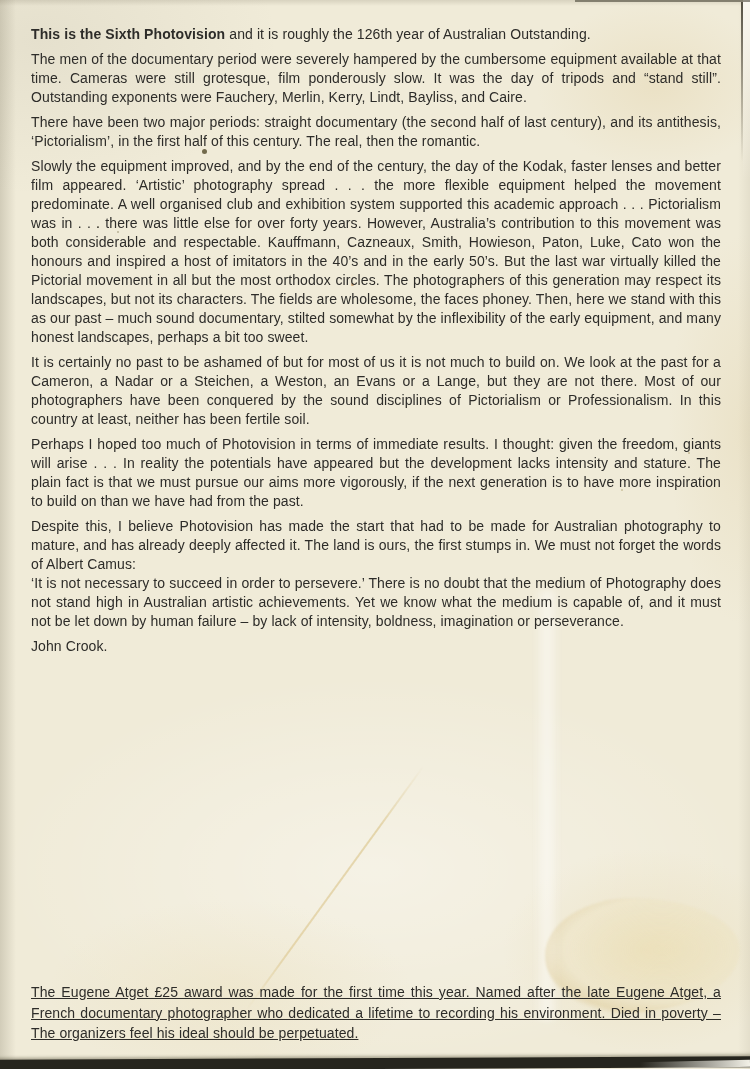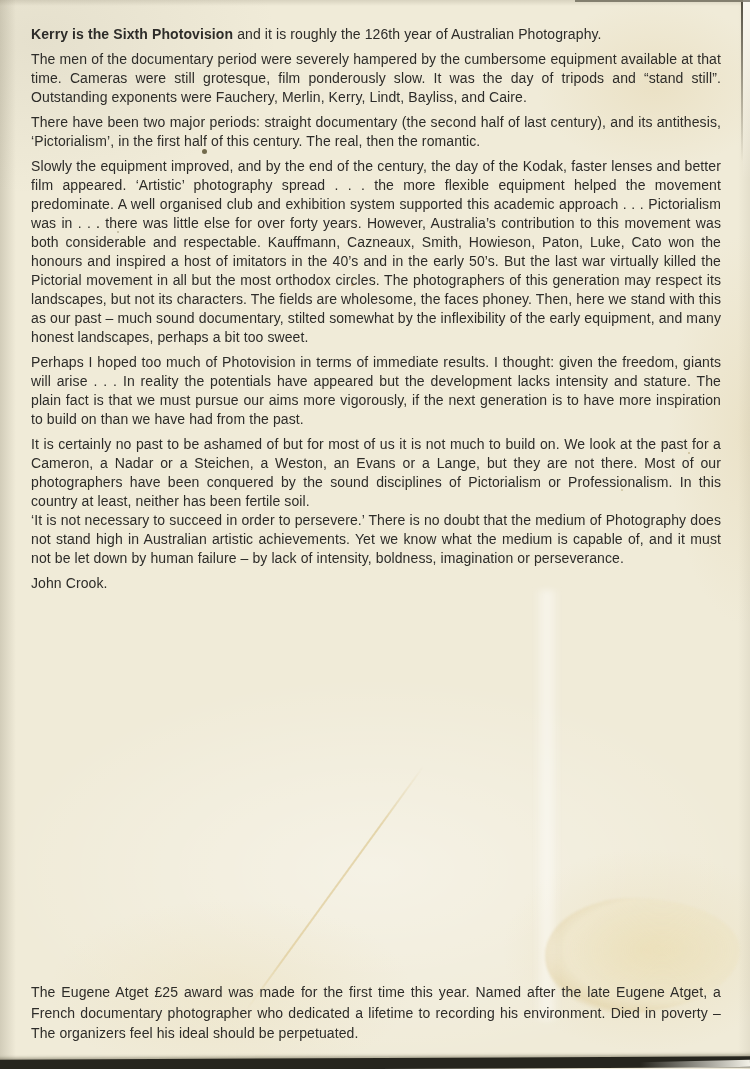--- a/index.html
+++ b/index.html
@@ -40,21 +40,21 @@
   .signature { text-align: left; margin-top: 2px; }
   .footnote {
     position: absolute;
     left: 31px; right: 29px; top: 982px;
     color: #2d2c29;
     font-size: 14px;
     line-height: 20.5px;
     text-align: justify;
     letter-spacing: .1px;
   }
-  .footnote p { margin: 0; }
+  .footnote p { margin: 0; text-decoration: underline; }
 
   
   .scan-right-strip {
     position: absolute; top: 0; right: 0; width: 7px; height: 180px;
     background: linear-gradient(to bottom, #f9f7f0, rgba(249,247,240,0));
   }
   .scan-right-line {
     position: absolute; top: 2px; right: 7px; width: 2px; height: 160px;
     background: linear-gradient(to bottom, rgba(58,54,42,.85), rgba(58,54,42,0));
   }
@@ -117,26 +117,27 @@
   <div class="speck s2"></div>
   <div class="speck s3"></div>
   <div class="speck s4"></div>
   <div class="speck s5"></div>
   <div class="speck s6"></div>
   <div class="speck s7"></div>
   <div class="speck s8"></div>
   <div class="speck s9"></div>
 
   <div class="content">
-    <p><strong class="lead-bold">Kerry is the Sixth Photovision</strong><span> and it is roughly the 126th year of Australian Photography.</span></p>
+    <p><strong class="lead-bold">This is the Sixth Photovision</strong><span> and it is roughly the 126th year of Australian Outstanding.</span></p>
     <p>The men of the documentary period were severely hampered by the cumbersome equipment available at that time. Cameras were still grotesque, film ponderously slow. It was the day of tripods and “stand still”. Outstanding exponents were Fauchery, Merlin, Kerry, Lindt, Bayliss, and Caire.</p>
     <p>There have been two major periods: straight documentary (the second half of last century), and its antithesis, ‘Pictorialism’, in the first half of this century. The real, then the romantic.</p>
     <p>Slowly the equipment improved, and by the end of the century, the day of the Kodak, faster lenses and better film appeared. ‘Artistic’ photography spread . . . the more flexible equipment helped the movement predominate. A well organised club and exhibition system supported this academic approach . . . Pictorialism was in . . . there was little else for over forty years. However, Australia’s contribution to this movement was both considerable and respectable. Kauffmann, Cazneaux, Smith, Howieson, Paton, Luke, Cato won the honours and inspired a host of imitators in the 40’s and in the early 50’s. But the last war virtually killed the Pictorial movement in all but the most orthodox circles. The photographers of this generation may respect its landscapes, but not its characters. The fields are wholesome, the faces phoney. Then, here we stand with this as our past – much sound documentary, stilted somewhat by the inflexibility of the early equipment, and many honest landscapes, perhaps a bit too sweet.</p>
+    <p>It is certainly no past to be ashamed of but for most of us it is not much to build on. We look at the past for a Cameron, a Nadar or a Steichen, a Weston, an Evans or a Lange, but they are not there. Most of our photographers have been conquered by the sound disciplines of Pictorialism or Professionalism. In this country at least, neither has been fertile soil.</p>
     <p>Perhaps I hoped too much of Photovision in terms of immediate results. I thought: given the freedom, giants will arise . . . In reality the potentials have appeared but the development lacks intensity and stature. The plain fact is that we must pursue our aims more vigorously, if the next generation is to have more inspiration to build on than we have had from the past.</p>
-    <p>It is certainly no past to be ashamed of but for most of us it is not much to build on. We look at the past for a Cameron, a Nadar or a Steichen, a Weston, an Evans or a Lange, but they are not there. Most of our photographers have been conquered by the sound disciplines of Pictorialism or Professionalism. In this country at least, neither has been fertile soil.</p>
+    <p>Despite this, I believe Photovision has made the start that had to be made for Australian photography to mature, and has already deeply affected it. The land is ours, the first stumps in. We must not forget the words of Albert Camus:</p>
     <p class="no-gap">‘It is not necessary to succeed in order to persevere.’ There is no doubt that the medium of Photography does not stand high in Australian artistic achievements. Yet we know what the medium is capable of, and it must not be let down by human failure – by lack of intensity, boldness, imagination or perseverance.</p>
     <p class="signature">John Crook.</p>
   </div>
 
   <div class="footnote">
     <p>The Eugene Atget £25 award was made for the first time this year. Named after the late Eugene Atget, a French documentary photographer who dedicated a lifetime to recording his environment. Died in poverty – The organizers feel his ideal should be perpetuated.</p>
   </div>
 
   <div class="scan-right-strip"></div>
   <div class="scan-right-line"></div>

